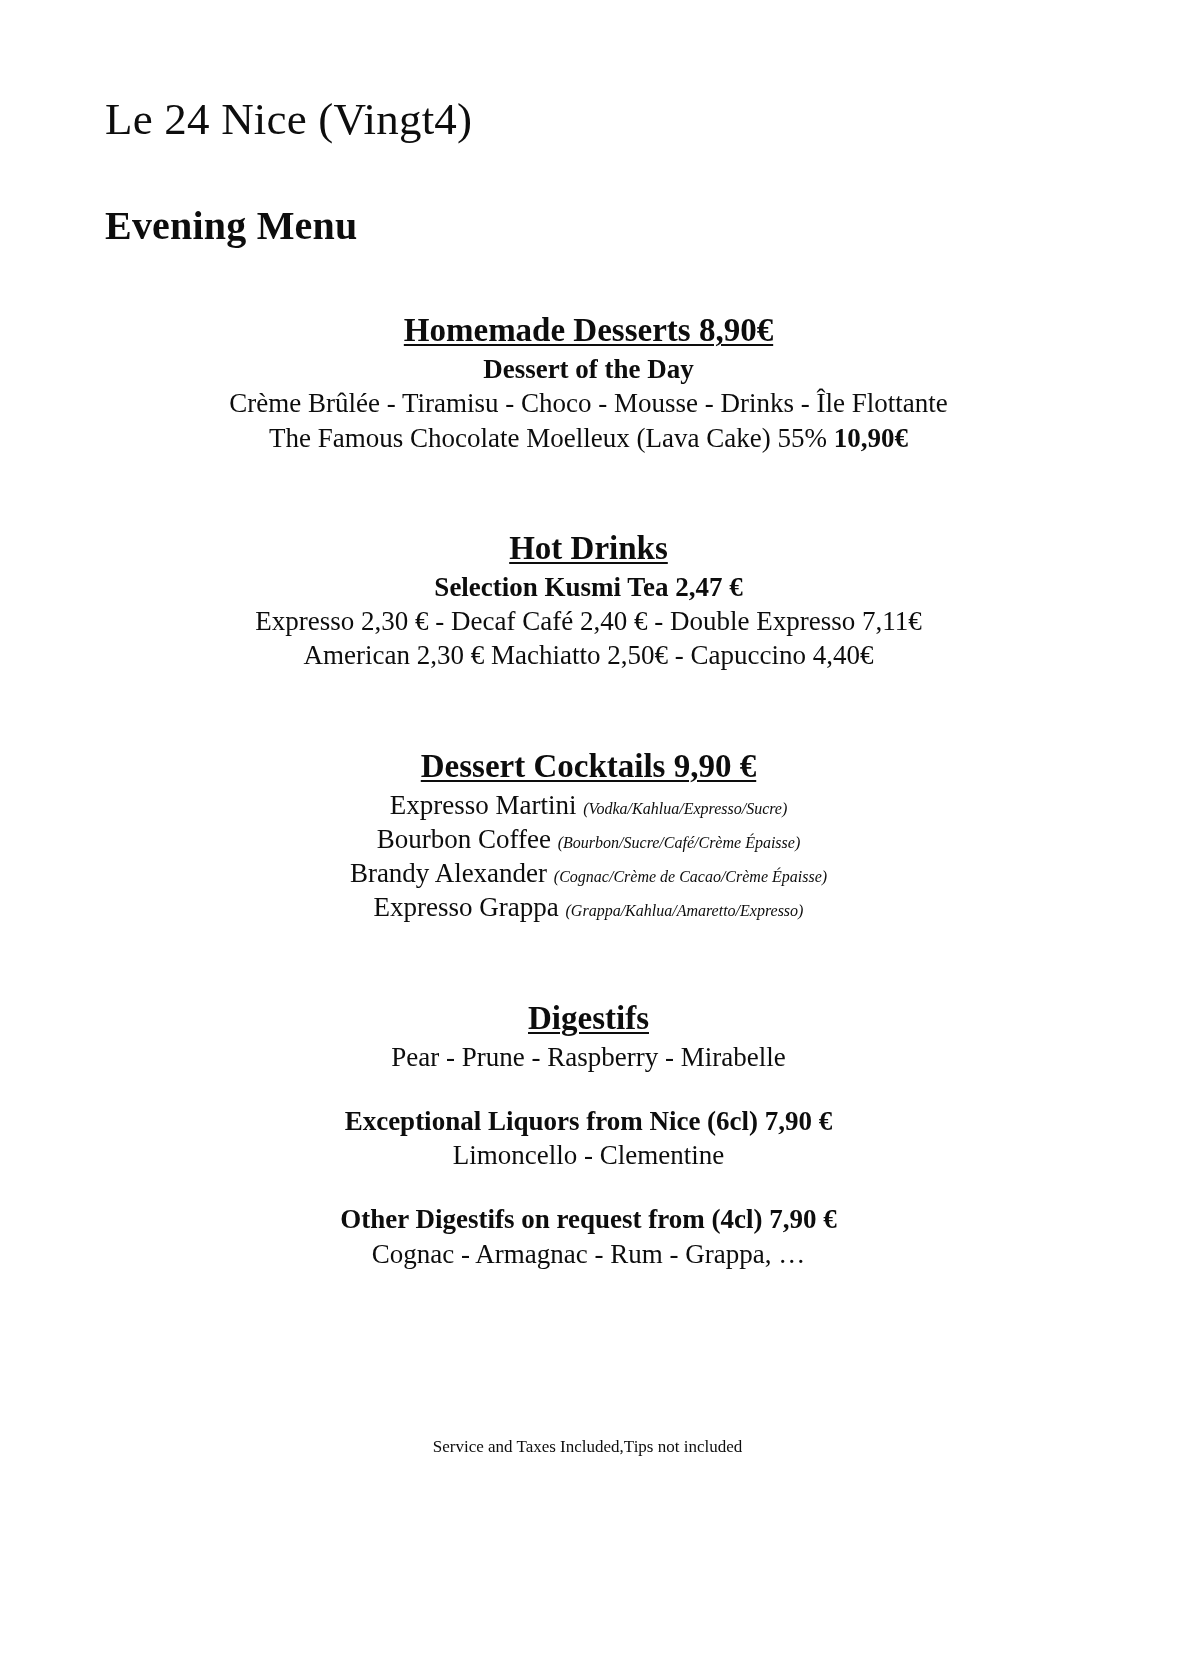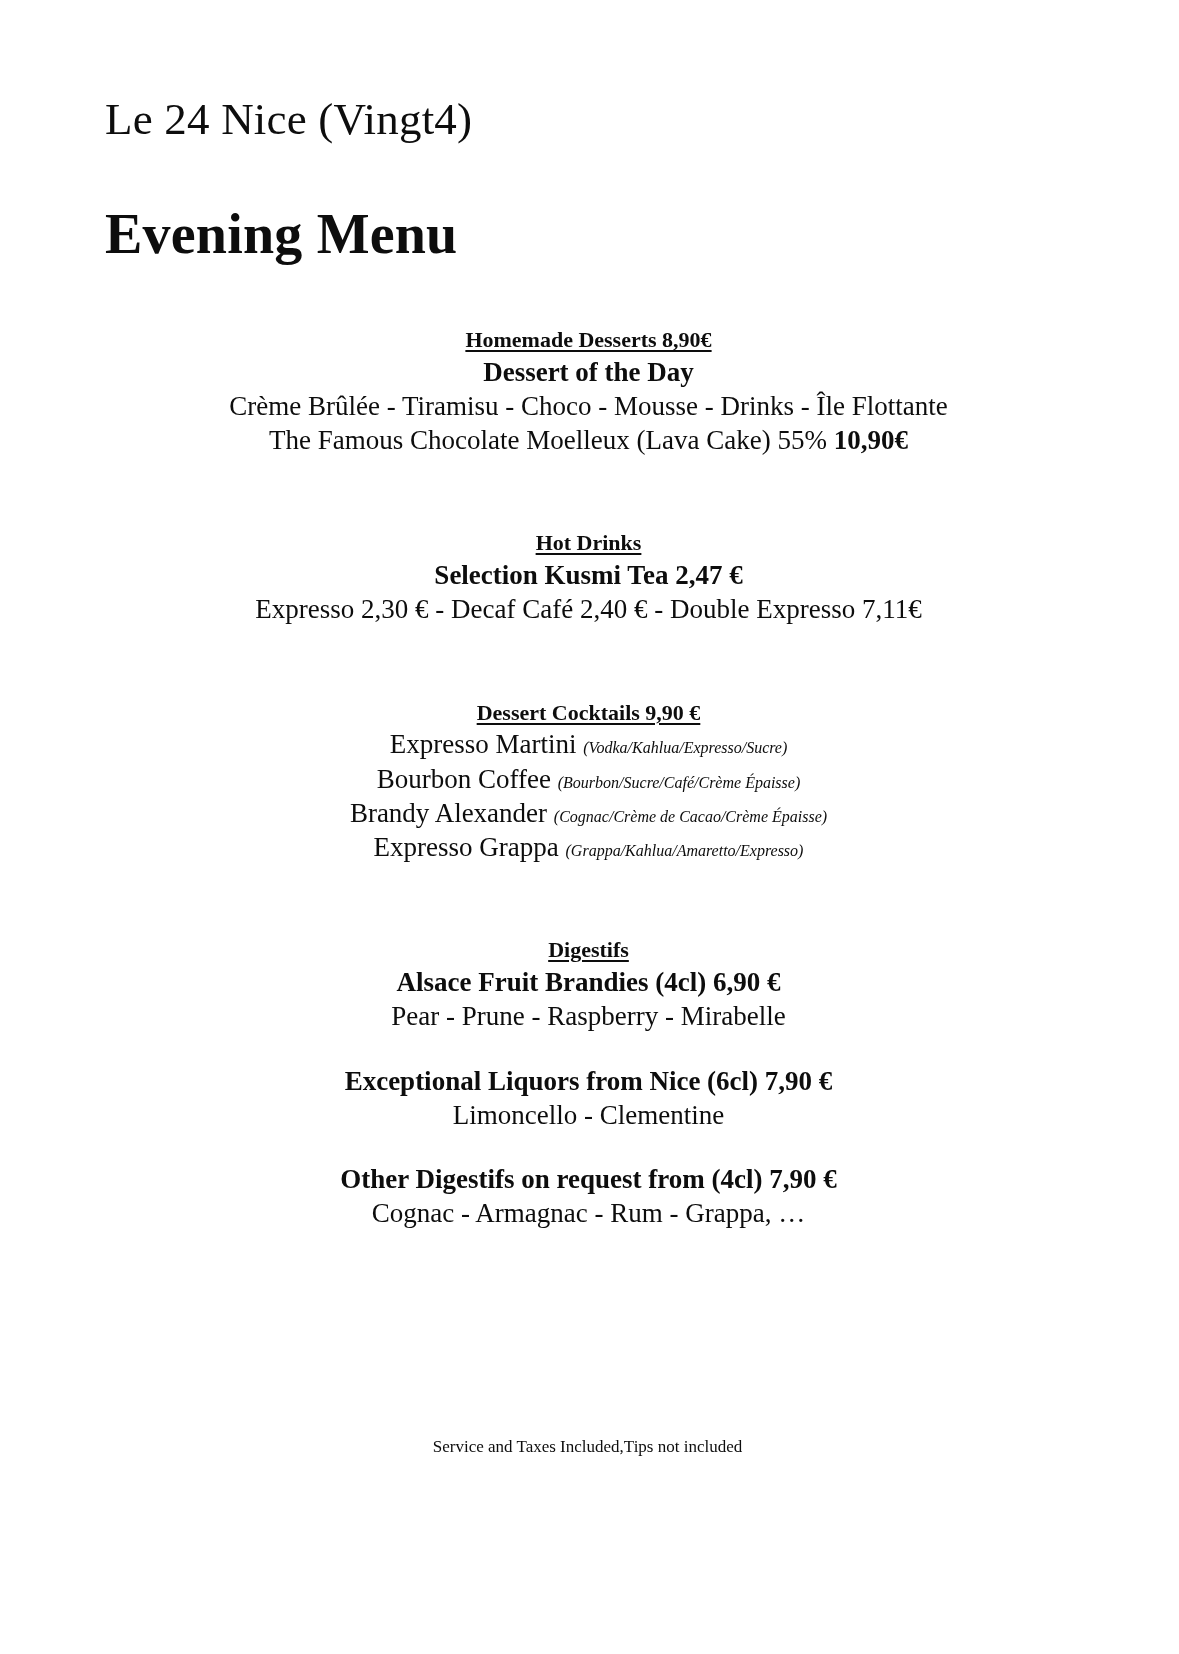--- a/index.html
+++ b/index.html
@@ -30,39 +30,39 @@
   }
   .restaurant-title {
     font-size: 45px;
     font-weight: 400;
     line-height: 1.05;
     letter-spacing: 0.2px;
     margin: 0;
     white-space: nowrap;
   }
   .menu-title {
-    font-size: 56px;
+    font-size: 40px;
     font-weight: 700;
     line-height: 1.05;
     margin: 0;
     padding-top: 62px;
     letter-spacing: 0.2px;
     white-space: nowrap;
   }
 
   
   .sections {
     padding-top: 62px;
     text-align: center;
   }
   .section {
     text-align: center;
   }
   .section-heading {
-    font-size: 22px;
+    font-size: 33px;
     font-weight: 700;
     text-decoration: underline;
     text-underline-offset: 3px;
     text-decoration-thickness: 2px;
     margin: 0;
     line-height: 1.3;
     white-space: nowrap;
   }
   .line {
     font-size: 27px;
@@ -114,37 +114,37 @@
       <p class="line">Crème Brûlée - Tiramisu - Choco - Mousse - Drinks - Île Flottante</p>
       <p class="line"><span>The Famous Chocolate Moelleux (Lava Cake) 55% </span><span class="price-bold">10,90€</span></p>
     </div>
 
     <div class="gap-lg"></div>
 
     <div class="section">
       <p class="section-heading">Hot Drinks</p>
       <p class="line bold">Selection Kusmi Tea 2,47 €</p>
       <p class="line">Expresso 2,30 € - Decaf Café 2,40 € - Double Expresso 7,11€</p>
+      <p class="line">American 2,30 € Machiatto 2,50€ - Capuccino 4,40€</p>
     </div>
 
     <div class="gap-lg"></div>
 
     <div class="section">
       <p class="section-heading">Dessert Cocktails 9,90 €</p>
       <p class="line italic-desc"><span>Expresso Martini </span><span class="desc">(Vodka/Kahlua/Expresso/Sucre)</span></p>
       <p class="line italic-desc"><span>Bourbon Coffee </span><span class="desc">(Bourbon/Sucre/Café/Crème Épaisse)</span></p>
       <p class="line italic-desc"><span>Brandy Alexander </span><span class="desc">(Cognac/Crème de Cacao/Crème Épaisse)</span></p>
       <p class="line italic-desc"><span>Expresso Grappa </span><span class="desc">(Grappa/Kahlua/Amaretto/Expresso)</span></p>
     </div>
 
     <div class="gap-lg"></div>
 
     <div class="section">
       <p class="section-heading">Digestifs</p>
-      <p class="line bold">Alsace Fruit Brandies (4cl) 6,90 €</p>
       <p class="line">Pear - Prune - Raspberry - Mirabelle</p>
       <div class="gap-sm"></div>
       <p class="line bold">Exceptional Liquors from Nice (6cl) 7,90 €</p>
       <p class="line">Limoncello - Clementine</p>
       <div class="gap-sm"></div>
       <p class="line bold">Other Digestifs on request from (4cl) 7,90 €</p>
       <p class="line">Cognac - Armagnac - Rum - Grappa, …</p>
     </div>
 
   </div>

